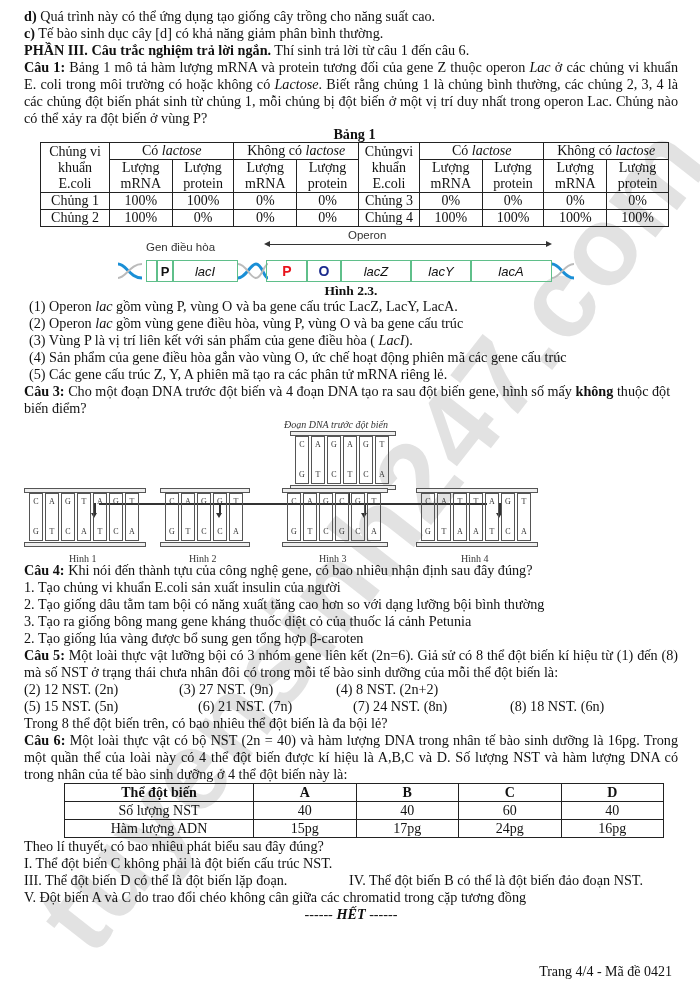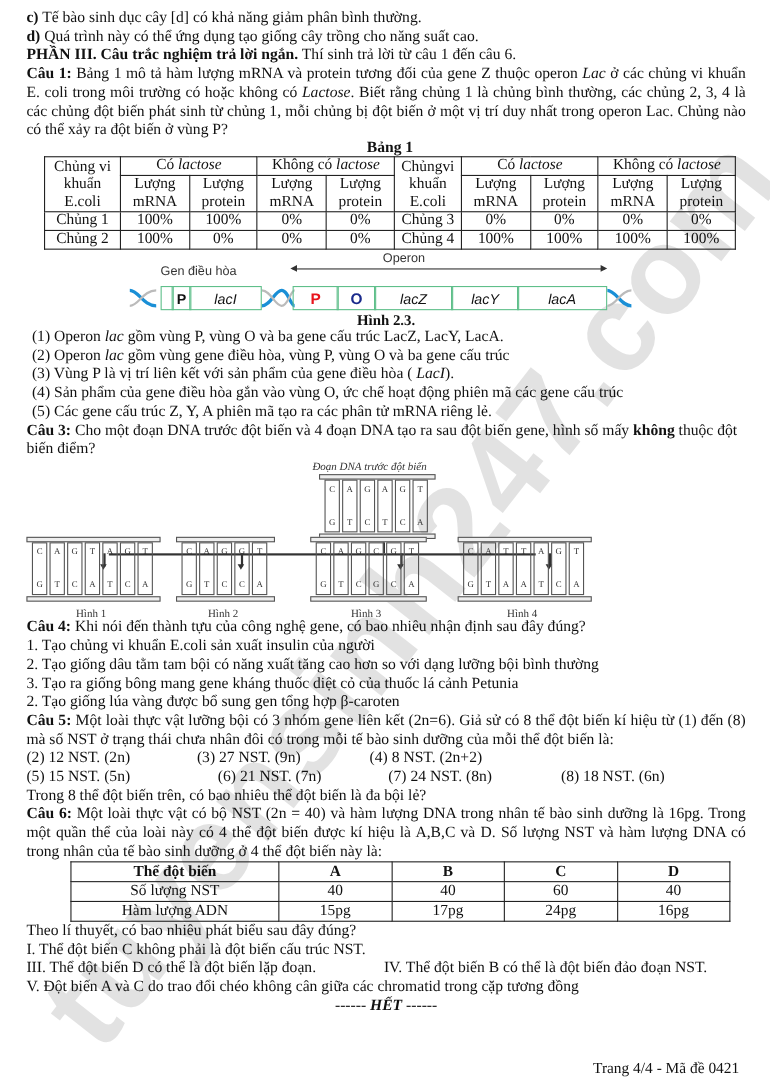--- a/index.html
+++ b/index.html
@@ -38,22 +38,22 @@
   .footer{position:absolute;right:28px;top:963px;font-size:14px;}
   .het{text-align:center;}
 </style>
 </head>
 <body>
 
 <div class="watermark">tuyensinh247.com</div>
 
 <div class="page">
 
+  <p><span class="b">d)</span><span> Quá trình này có thể ứng dụng tạo giống cây trồng cho năng suất cao.</span></p>
   <p><span class="b">c)</span><span> Tế bào sinh dục cây [d] có khả năng giảm phân bình thường.</span></p>
-  <p><span class="b">d)</span><span> Quá trình này có thể ứng dụng tạo giống cây trồng cho năng suất cao.</span></p>
   <p><span class="b">PHẦN III. Câu trắc nghiệm trả lời ngắn.</span><span> Thí sinh trả lời từ câu 1 đến câu 6.</span></p>
 
   <p class="just"><span class="b">Câu 1:</span><span> Bảng 1 mô tả hàm lượng mRNA và protein tương đối của gene Z thuộc operon </span><span class="i">Lac</span><span> ở các chủng vi khuẩn E. coli trong môi trường có hoặc không có </span><span class="i">Lactose</span><span>. Biết rằng chủng 1 là chủng bình thường, các chủng 2, 3, 4 là các chủng đột biến phát sinh từ chủng 1, mỗi chủng bị đột biến ở một vị trí duy nhất trong operon Lac. Chủng nào có thể xảy ra đột biến ở vùng P?</span></p>
   <div class="cap" style="margin-left:16px;width:629px;">Bảng 1</div>
   <table class="t1">
     <tbody>
         <tr>
       <td rowspan="2" style="width:64px;border-bottom:none;"><span>Chủng vi khuẩn E.coli</span></td>
       <td colspan="2"><span>Có </span><span class="i">lactose</span></td>
       <td colspan="2"><span>Không có </span><span class="i">lactose</span></td>

